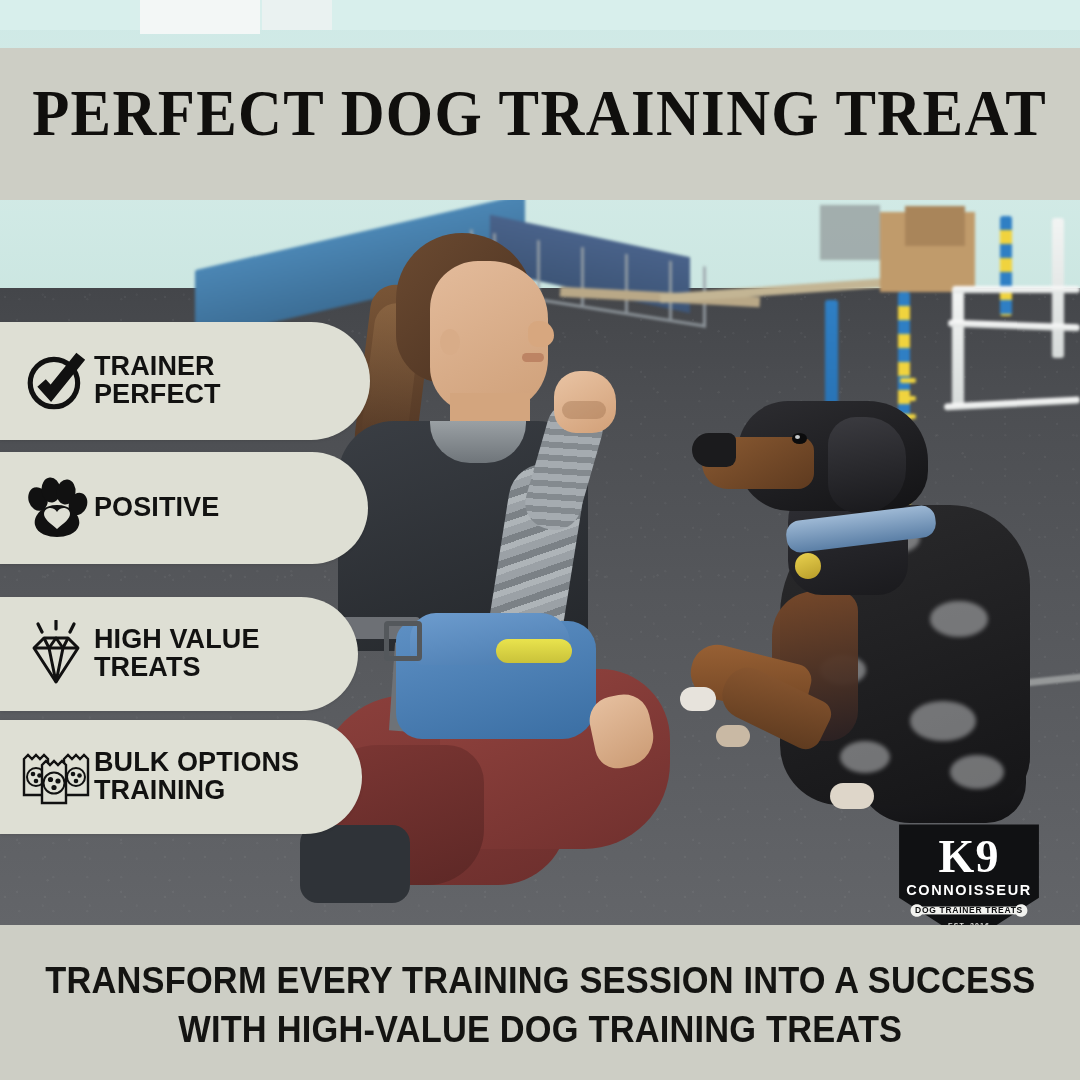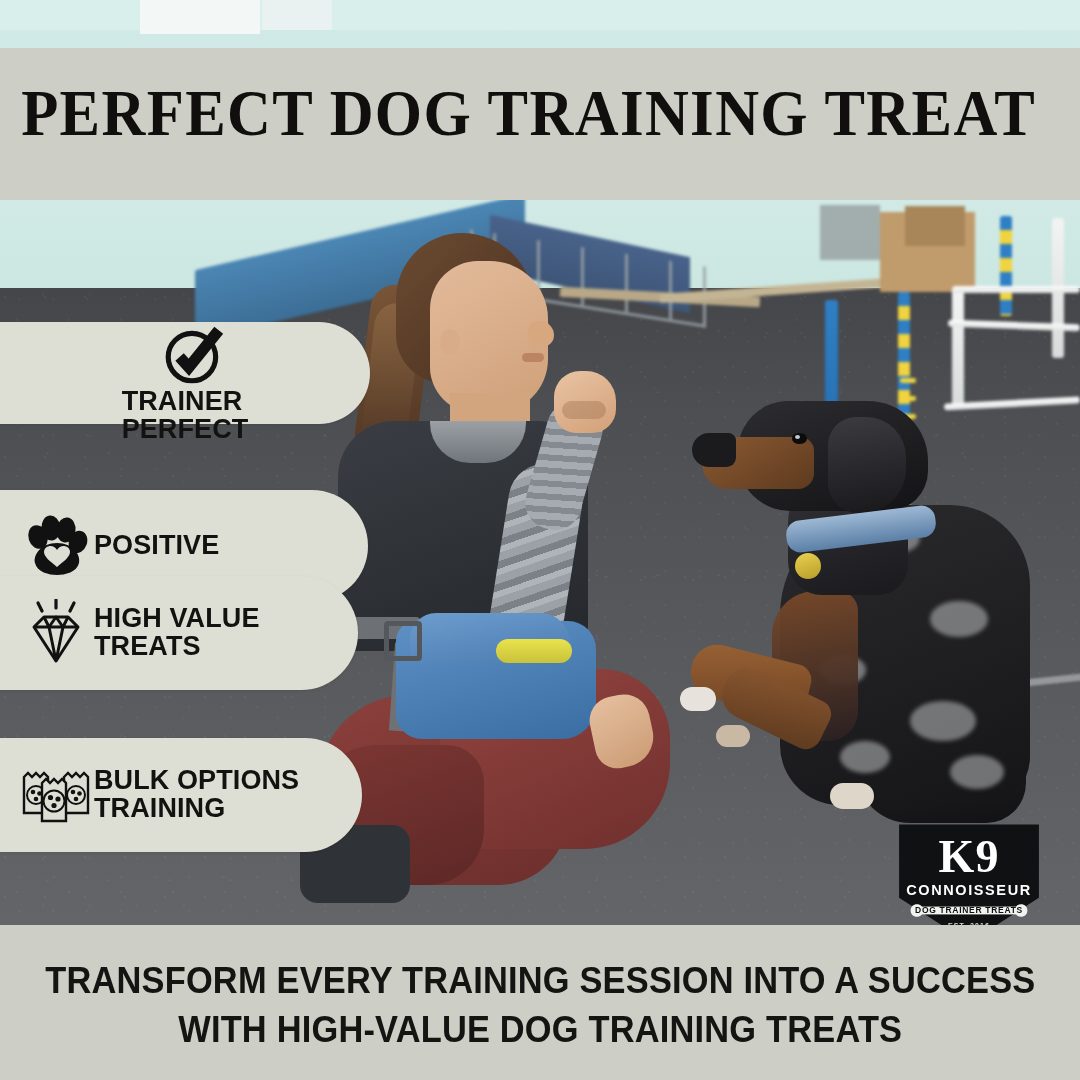--- a/index.html
+++ b/index.html
@@ -131,38 +131,38 @@
   .dog-paw{position:absolute;left:20px;top:292px;width:36px;height:24px;border-radius:14px;background:#e7e3dc;}
   .dog-paw2{position:absolute;left:56px;top:330px;width:34px;height:22px;border-radius:13px;background:#c9b9a4;}
   .dog-rear{position:absolute;left:196px;top:318px;width:170px;height:110px;border-radius:50px 46px 40px 54px;
             background:linear-gradient(170deg,#26262a,#121214);}
   .dog-hindpaw{position:absolute;left:170px;top:388px;width:44px;height:26px;border-radius:14px;background:#ded6c9;}
 
   
   .band{position:absolute;left:0;width:1080px;background:#cdcec5;}
   .band-top{top:48px;height:152px;}
   .band-bottom{top:925px;height:155px;background:#cdcec5;}
-  .title{position:absolute;left:0;top:48px;width:1080px;height:130px;display:flex;align-items:center;justify-content:flex-end;}
+  .title{position:absolute;left:0;top:48px;width:1080px;height:130px;display:flex;align-items:center;justify-content:center;}
   .title span{font-family:"Liberation Serif",serif;font-weight:700;font-size:66px;letter-spacing:1.5px;
               color:#100f0d;transform:scaleX(.92);white-space:nowrap;}
   .tagline{position:absolute;left:0;top:930px;width:1080px;height:150px;display:flex;flex-direction:column;
            align-items:center;justify-content:center;gap:7px;}
   .tagline div{font-family:"Liberation Sans",sans-serif;font-weight:700;font-size:37px;letter-spacing:.2px;
                color:#141412;transform:scaleX(.93);white-space:nowrap;}
 
   
   .pill{position:absolute;left:0;display:flex;align-items:center;background:#dedfd4;
         border-radius:0 70px 70px 0;box-shadow:0 1px 3px rgba(0,0,0,.10);}
   .pill .ic{flex:0 0 auto;width:76px;display:flex;align-items:center;justify-content:center;margin-left:18px;}
   .pill .tx{font-weight:700;color:#121211;line-height:1.03;font-size:27px;letter-spacing:.1px;}
   .pill .tx .l2{display:block;}
-  #pill0{top:322px;width:370px;height:102px;flex-direction:column;}
-  #pill1{top:452px;width:368px;height:112px;margin-top:38px;}
-  #pill2{top:576px;width:358px;height:114px;}
-  #pill3{top:738px;width:362px;height:114px;}
+  #pill0{top:322px;width:370px;height:118px;}
+  #pill1{top:452px;width:368px;height:112px;}
+  #pill2{top:597px;width:358px;height:114px;}
+  #pill3{top:720px;width:362px;height:114px;}
 
   
   .logo{position:absolute;left:893px;top:822px;width:152px;height:122px;}
   .logo-shield{position:absolute;inset:0;background:#101113;
         clip-path:polygon(4% 2%,96% 2%,96% 62%,50% 99%,4% 62%);
         border-radius:4px;}
   .logo-inner{position:absolute;left:5px;top:4px;right:5px;bottom:4px;border:2px solid #e9e9e7;
         clip-path:polygon(4% 2%,96% 2%,96% 61%,50% 98%,4% 61%);}
   .logo-k9{position:absolute;left:0;top:12px;width:100%;text-align:center;
         font-family:"Liberation Serif",serif;font-weight:700;font-size:46px;color:#fff;letter-spacing:1px;line-height:1;}

